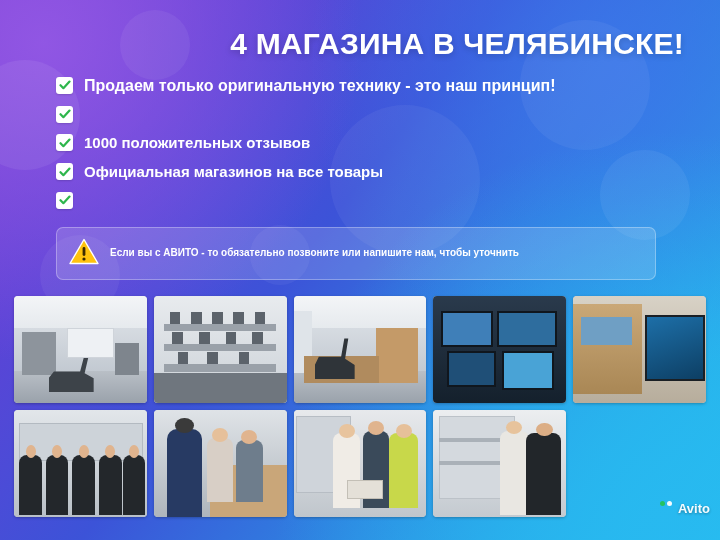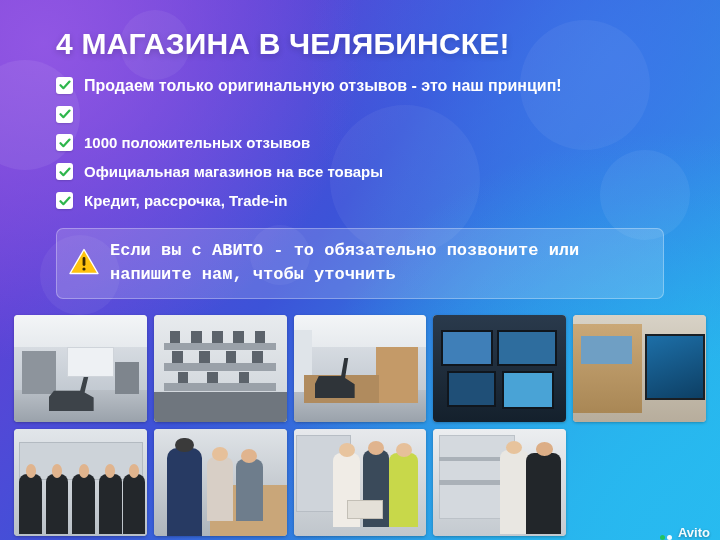--- a/index.html
+++ b/index.html
@@ -35,21 +35,22 @@
   .b2 { width: 70px; height: 70px; left: 120px; top: 10px; background: rgba(255,255,255,0.06); }
   .b3 { width: 150px; height: 150px; left: 330px; top: 105px; background: rgba(255,255,255,0.05); }
   .b4 { width: 90px; height: 90px; left: 600px; top: 150px; background: rgba(255,255,255,0.06); }
   .b5 { width: 130px; height: 130px; left: 520px; top: 20px; background: rgba(255,255,255,0.05); }
   .b6 { width: 60px; height: 60px; left: 250px; top: 225px; background: rgba(255,255,255,0.05); }
   .b7 { width: 80px; height: 80px; left: 40px; top: 235px; background: rgba(255,255,255,0.05); }
 
   .content {
     position: relative;
     z-index: 2;
-    padding: 22px 28px 0 28px;
+    padding: 22px 36px 0 28px;
+    text-align: right;
   }
   .headline {
     color: #ffffff;
     font-size: 30px;
     font-weight: bold;
     letter-spacing: 0.2px;
     line-height: 1.05;
     margin: 6px 0 16px 28px;
     text-shadow: 0 2px 6px rgba(0,0,0,0.18);
   }
@@ -92,24 +93,23 @@
     padding: 10px 14px 10px 12px;
     display: flex;
     align-items: center;
   }
   .warn-icon {
     flex: 0 0 auto;
     margin-right: 11px;
   }
   .notice-text {
     color: #ffffff;
-    font-size: 17px;
+    font-size: 10px;
     font-weight: bold;
     line-height: 1.45;
-    font-family: Liberation Mono, monospace;
   }
 
   .gallery {
     position: relative;
     z-index: 2;
     margin: 16px 14px 0 14px;
     display: grid;
     grid-template-columns: repeat(5, 1fr);
     grid-gap: 7px;
   }
@@ -201,24 +201,24 @@
   .p9 .l1 { left: 4%; top: 26%; width: 56%; height: 4%; background: #aab1b8; }
   .p9 .l2 { left: 4%; top: 48%; width: 56%; height: 4%; background: #aab1b8; }
   .p9 .m1 { left: 50%; top: 20%; width: 22%; height: 78%; background: #e9e7e2; border-radius: 8px 8px 0 0; }
   .p9 .m1h { left: 55%; top: 11%; width: 12%; height: 12%; background: #e7c39c; border-radius: 50%; }
   .p9 .m2 { left: 70%; top: 22%; width: 26%; height: 76%; background: #22262a; border-radius: 8px 8px 0 0; }
   .p9 .m2h { left: 77%; top: 12%; width: 13%; height: 13%; background: #dcae86; border-radius: 50%; }
 
   .avito {
     position: absolute;
     right: 10px;
-    bottom: 0;
+    bottom: 24px;
     z-index: 5;
     display: flex;
-    align-items: flex-end;
+    align-items: flex-start;
     color: #ffffff;
     font-size: 13px;
     font-weight: bold;
     opacity: 0.95;
     text-shadow: 0 1px 3px rgba(0,0,0,0.35);
     margin-top: 36px;
   }
   .avito .dots {
     display: inline-block;
     margin-right: 4px;
@@ -248,21 +248,21 @@
   <div class="content">
     <div class="headline">4 МАГАЗИНА В ЧЕЛЯБИНСКЕ!</div>
 
     <ul class="bullets">
       <li class="bullet first">
         <span class="check">
           <svg width="12" height="12" viewBox="0 0 12 12">
               <path d="M1.5 6.2 L4.4 9.2 L10.5 2.6" stroke="#2eb64c" stroke-width="2.2" fill="none" stroke-linecap="round" stroke-linejoin="round"></path>
             </svg>
         </span>
-        <span class="bullet-text">Продаем только оригинальную отзывов - это наш принцип!</span>
+        <span class="bullet-text">Продаем только оригинальную технику - это наш принцип!</span>
       </li>
       <li class="bullet">
         <span class="check">
           <svg width="12" height="12" viewBox="0 0 12 12">
               <path d="M1.5 6.2 L4.4 9.2 L10.5 2.6" stroke="#2eb64c" stroke-width="2.2" fill="none" stroke-linecap="round" stroke-linejoin="round"></path>
             </svg>
         </span>
       </li>
       <li class="bullet">
         <span class="check">
@@ -279,21 +279,20 @@
             </svg>
         </span>
         <span class="bullet-text">Официальная магазинов на все товары</span>
       </li>
       <li class="bullet">
         <span class="check">
           <svg width="12" height="12" viewBox="0 0 12 12">
               <path d="M1.5 6.2 L4.4 9.2 L10.5 2.6" stroke="#2eb64c" stroke-width="2.2" fill="none" stroke-linecap="round" stroke-linejoin="round"></path>
             </svg>
         </span>
-        <span class="bullet-text">Кредит, рассрочка, Trade-in</span>
       </li>
     </ul>
 
     <div class="notice">
       <span class="warn-icon">
         <svg width="30" height="27" viewBox="0 0 30 27">
           <path d="M15 1.5 L29 25.5 L1 25.5 Z" fill="#ffc20e" stroke="#ffffff" stroke-width="1.4" stroke-linejoin="round"></path>
           <rect x="13.6" y="9" width="2.8" height="9" rx="1.4" fill="#3b2a00"></rect>
           <circle cx="15" cy="21" r="1.6" fill="#3b2a00"></circle>
         </svg>

